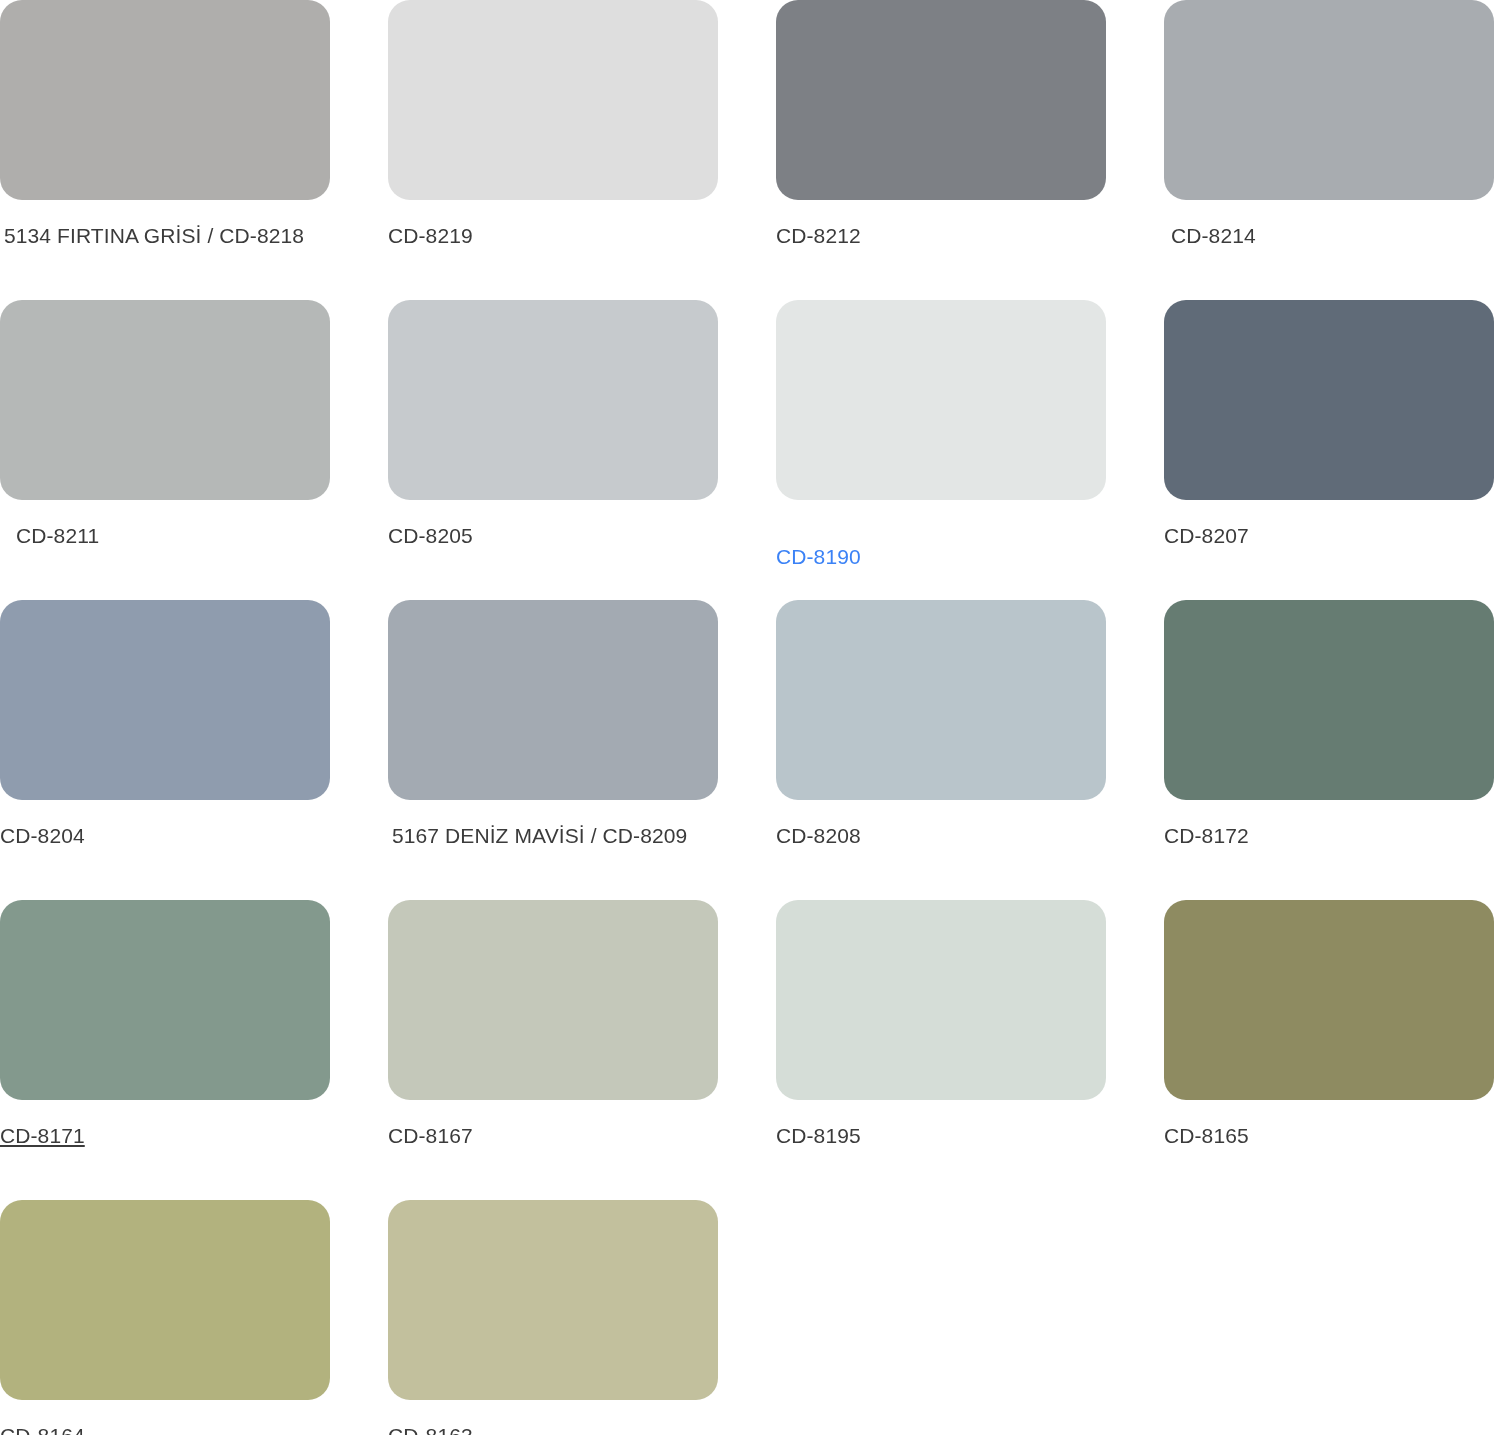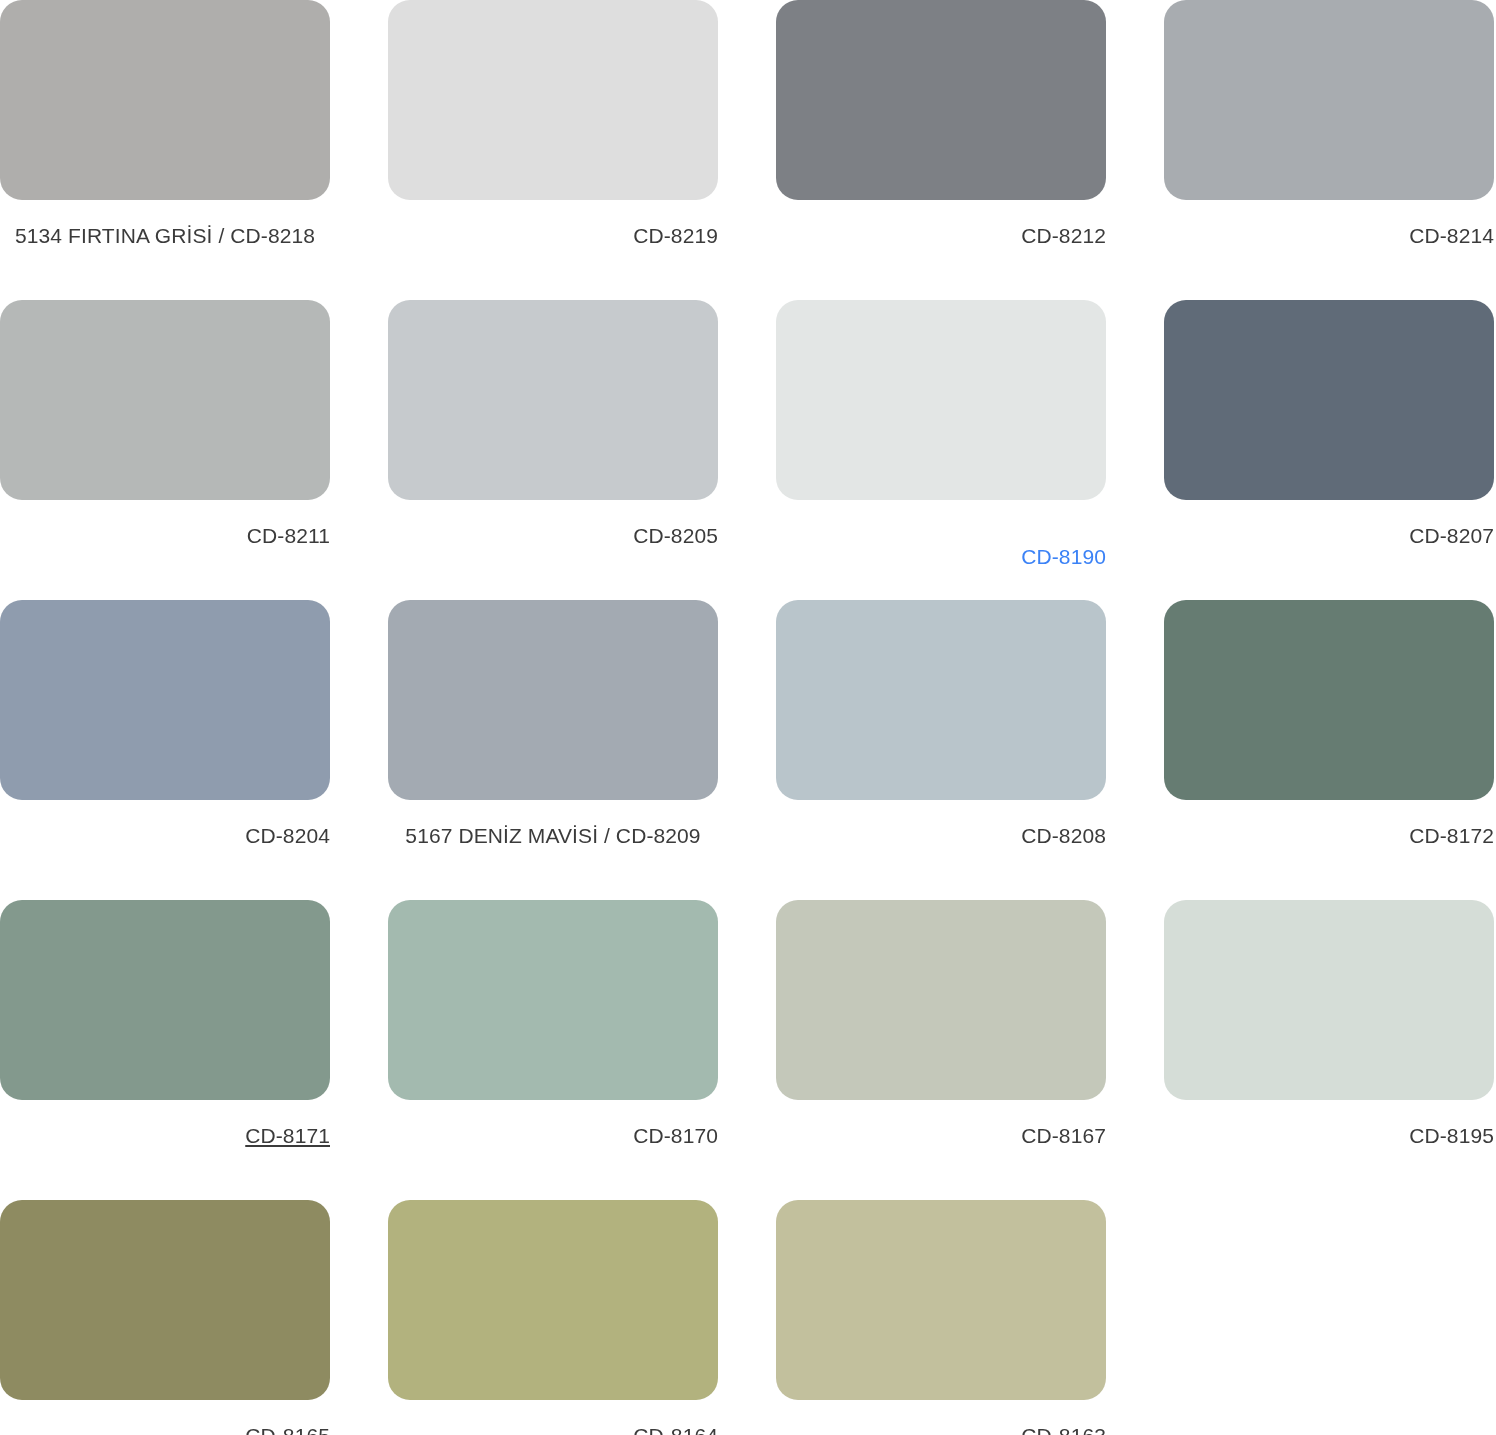--- a/index.html
+++ b/index.html
@@ -39,25 +39,24 @@
     margin-top: 20px;
     font-size: 21px;
     line-height: 1.5;
     color: #3b3b3b;
     letter-spacing: 0.1px;
     font-family: "Liberation Sans", sans-serif;
     font-weight: 400;
   }
   
   .swatch-label.named {
-    text-align: center;
     padding: 0 4px;
   }
   .swatch-label.plain {
-    text-align: right;
+    text-align: left;
   }
 </style>
 </head>
 <body style="background: rgb(255, 255, 255);">
 
 <main id="palette-grid">
     <div class="swatch-cell">
       <div class="swatch-chip" style="background: rgb(175, 174, 172);"></div>
       <div class="swatch-label named" style="color: rgb(59, 59, 59);">5134 FIRTINA GRİSİ / CD-8218</div>
     </div>
@@ -103,24 +102,20 @@
     </div>
     <div class="swatch-cell">
       <div class="swatch-chip" style="background: rgb(102, 124, 114);"></div>
       <div class="swatch-label plain" style="color: rgb(59, 59, 59);">CD-8172</div>
     </div>
     <div class="swatch-cell">
       <div class="swatch-chip" style="background: rgb(131, 153, 141);"></div>
       <div class="swatch-label plain" style="color: rgb(59, 59, 59); text-decoration: underline;">CD-8171</div>
     </div>
     <div class="swatch-cell">
-      <div class="swatch-chip" style="background: rgb(163, 186, 175);"></div>
-      <div class="swatch-label plain" style="color: rgb(59, 59, 59);">CD-8170</div>
-    </div>
-    <div class="swatch-cell">
       <div class="swatch-chip" style="background: rgb(196, 200, 186);"></div>
       <div class="swatch-label plain" style="color: rgb(59, 59, 59);">CD-8167</div>
     </div>
     <div class="swatch-cell">
       <div class="swatch-chip" style="background: rgb(213, 221, 215);"></div>
       <div class="swatch-label plain" style="color: rgb(59, 59, 59);">CD-8195</div>
     </div>
     <div class="swatch-cell">
       <div class="swatch-chip" style="background: rgb(142, 139, 97);"></div>
       <div class="swatch-label plain" style="color: rgb(59, 59, 59);">CD-8165</div>

